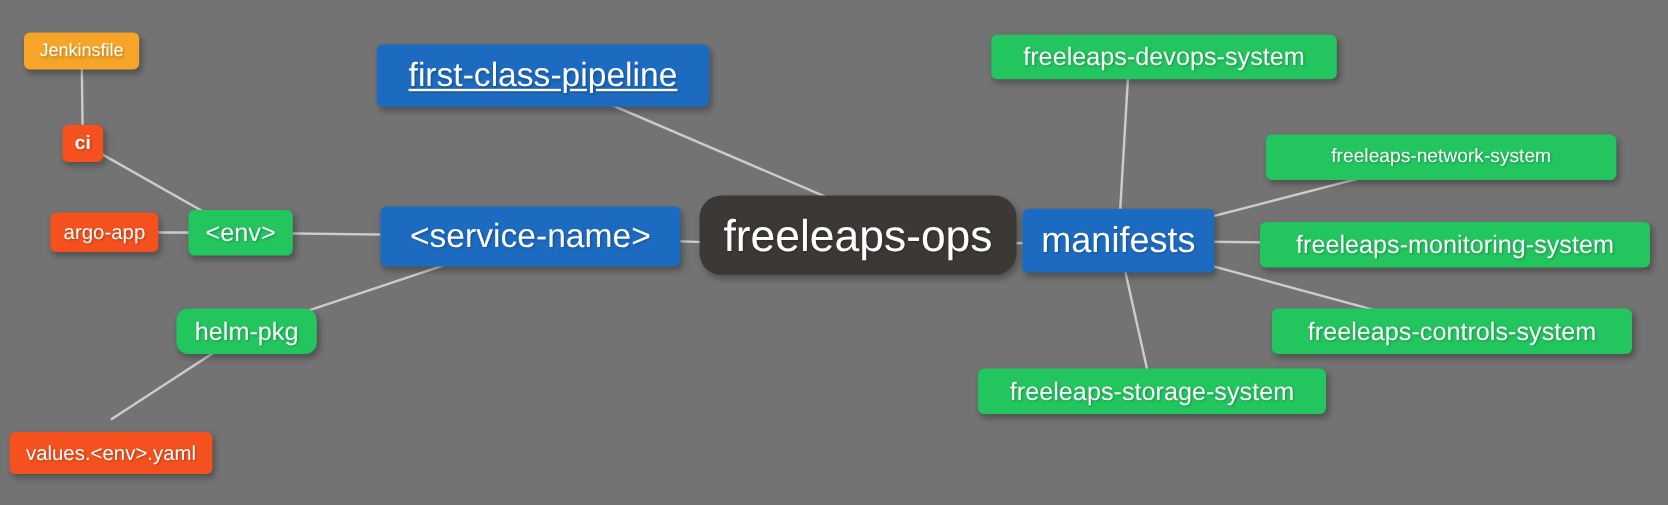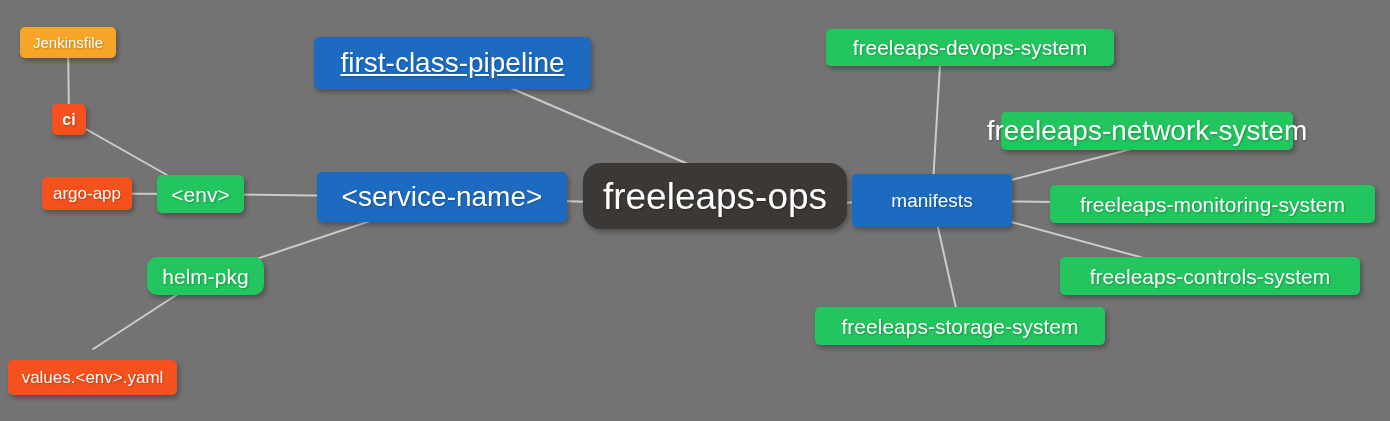--- a/index.html
+++ b/index.html
@@ -73,27 +73,27 @@
       </div>
       <div class="node" style="left: 314px; top: 37px; width: 277px; height: 52px; background: rgb(29, 107, 193); font-size: 28px; color: rgb(255, 255, 255); text-decoration: underline;">
         <span>first-class-pipeline</span>
       </div>
       <div class="node" style="left: 317px; top: 172px; width: 250px; height: 50px; background: rgb(29, 107, 193); font-size: 28px; color: rgb(255, 255, 255);">
         <span>&lt;service-name&gt;</span>
       </div>
       <div class="node" style="left: 583px; top: 163px; width: 264px; height: 66px; background: rgb(59, 56, 53); font-size: 37px; color: rgb(255, 255, 255); border-radius: 18px;">
         <span>freeleaps-ops</span>
       </div>
-      <div class="node" style="left: 852px; top: 174px; width: 160px; height: 53px; background: rgb(29, 107, 193); font-size: 19px; color: rgb(255, 255, 255);">
+      <div class="node" style="left: 852px; top: 174px; width: 160px; height: 53px; background: rgb(29, 107, 193); font-size: 30px; color: rgb(255, 255, 255);">
         <span>manifests</span>
       </div>
       <div class="node" style="left: 797px; top: 29px; width: 288px; height: 37px; background: rgb(34, 197, 94); font-size: 21px; color: rgb(255, 255, 255); margin-left: 29px;">
         <span>freeleaps-devops-system</span>
       </div>
-      <div class="node" style="left: 1001px; top: 112px; width: 292px; height: 38px; background: rgb(34, 197, 94); font-size: 28px; color: rgb(255, 255, 255); justify-content: center;">
+      <div class="node" style="left: 1055px; top: 112px; width: 292px; height: 38px; background: rgb(34, 197, 94); font-size: 16px; color: rgb(255, 255, 255); justify-content: center;">
         <span>freeleaps-network-system</span>
       </div>
       <div class="node" style="left: 1050px; top: 185px; width: 325px; height: 38px; background: rgb(34, 197, 94); font-size: 21px; color: rgb(255, 255, 255);">
         <span>freeleaps-monitoring-system</span>
       </div>
       <div class="node" style="left: 1060px; top: 257px; width: 300px; height: 38px; background: rgb(34, 197, 94); font-size: 21px; color: rgb(255, 255, 255);">
         <span>freeleaps-controls-system</span>
       </div>
       <div class="node" style="left: 815px; top: 307px; width: 290px; height: 38px; background: rgb(34, 197, 94); font-size: 21px; color: rgb(255, 255, 255);">
         <span>freeleaps-storage-system</span>

